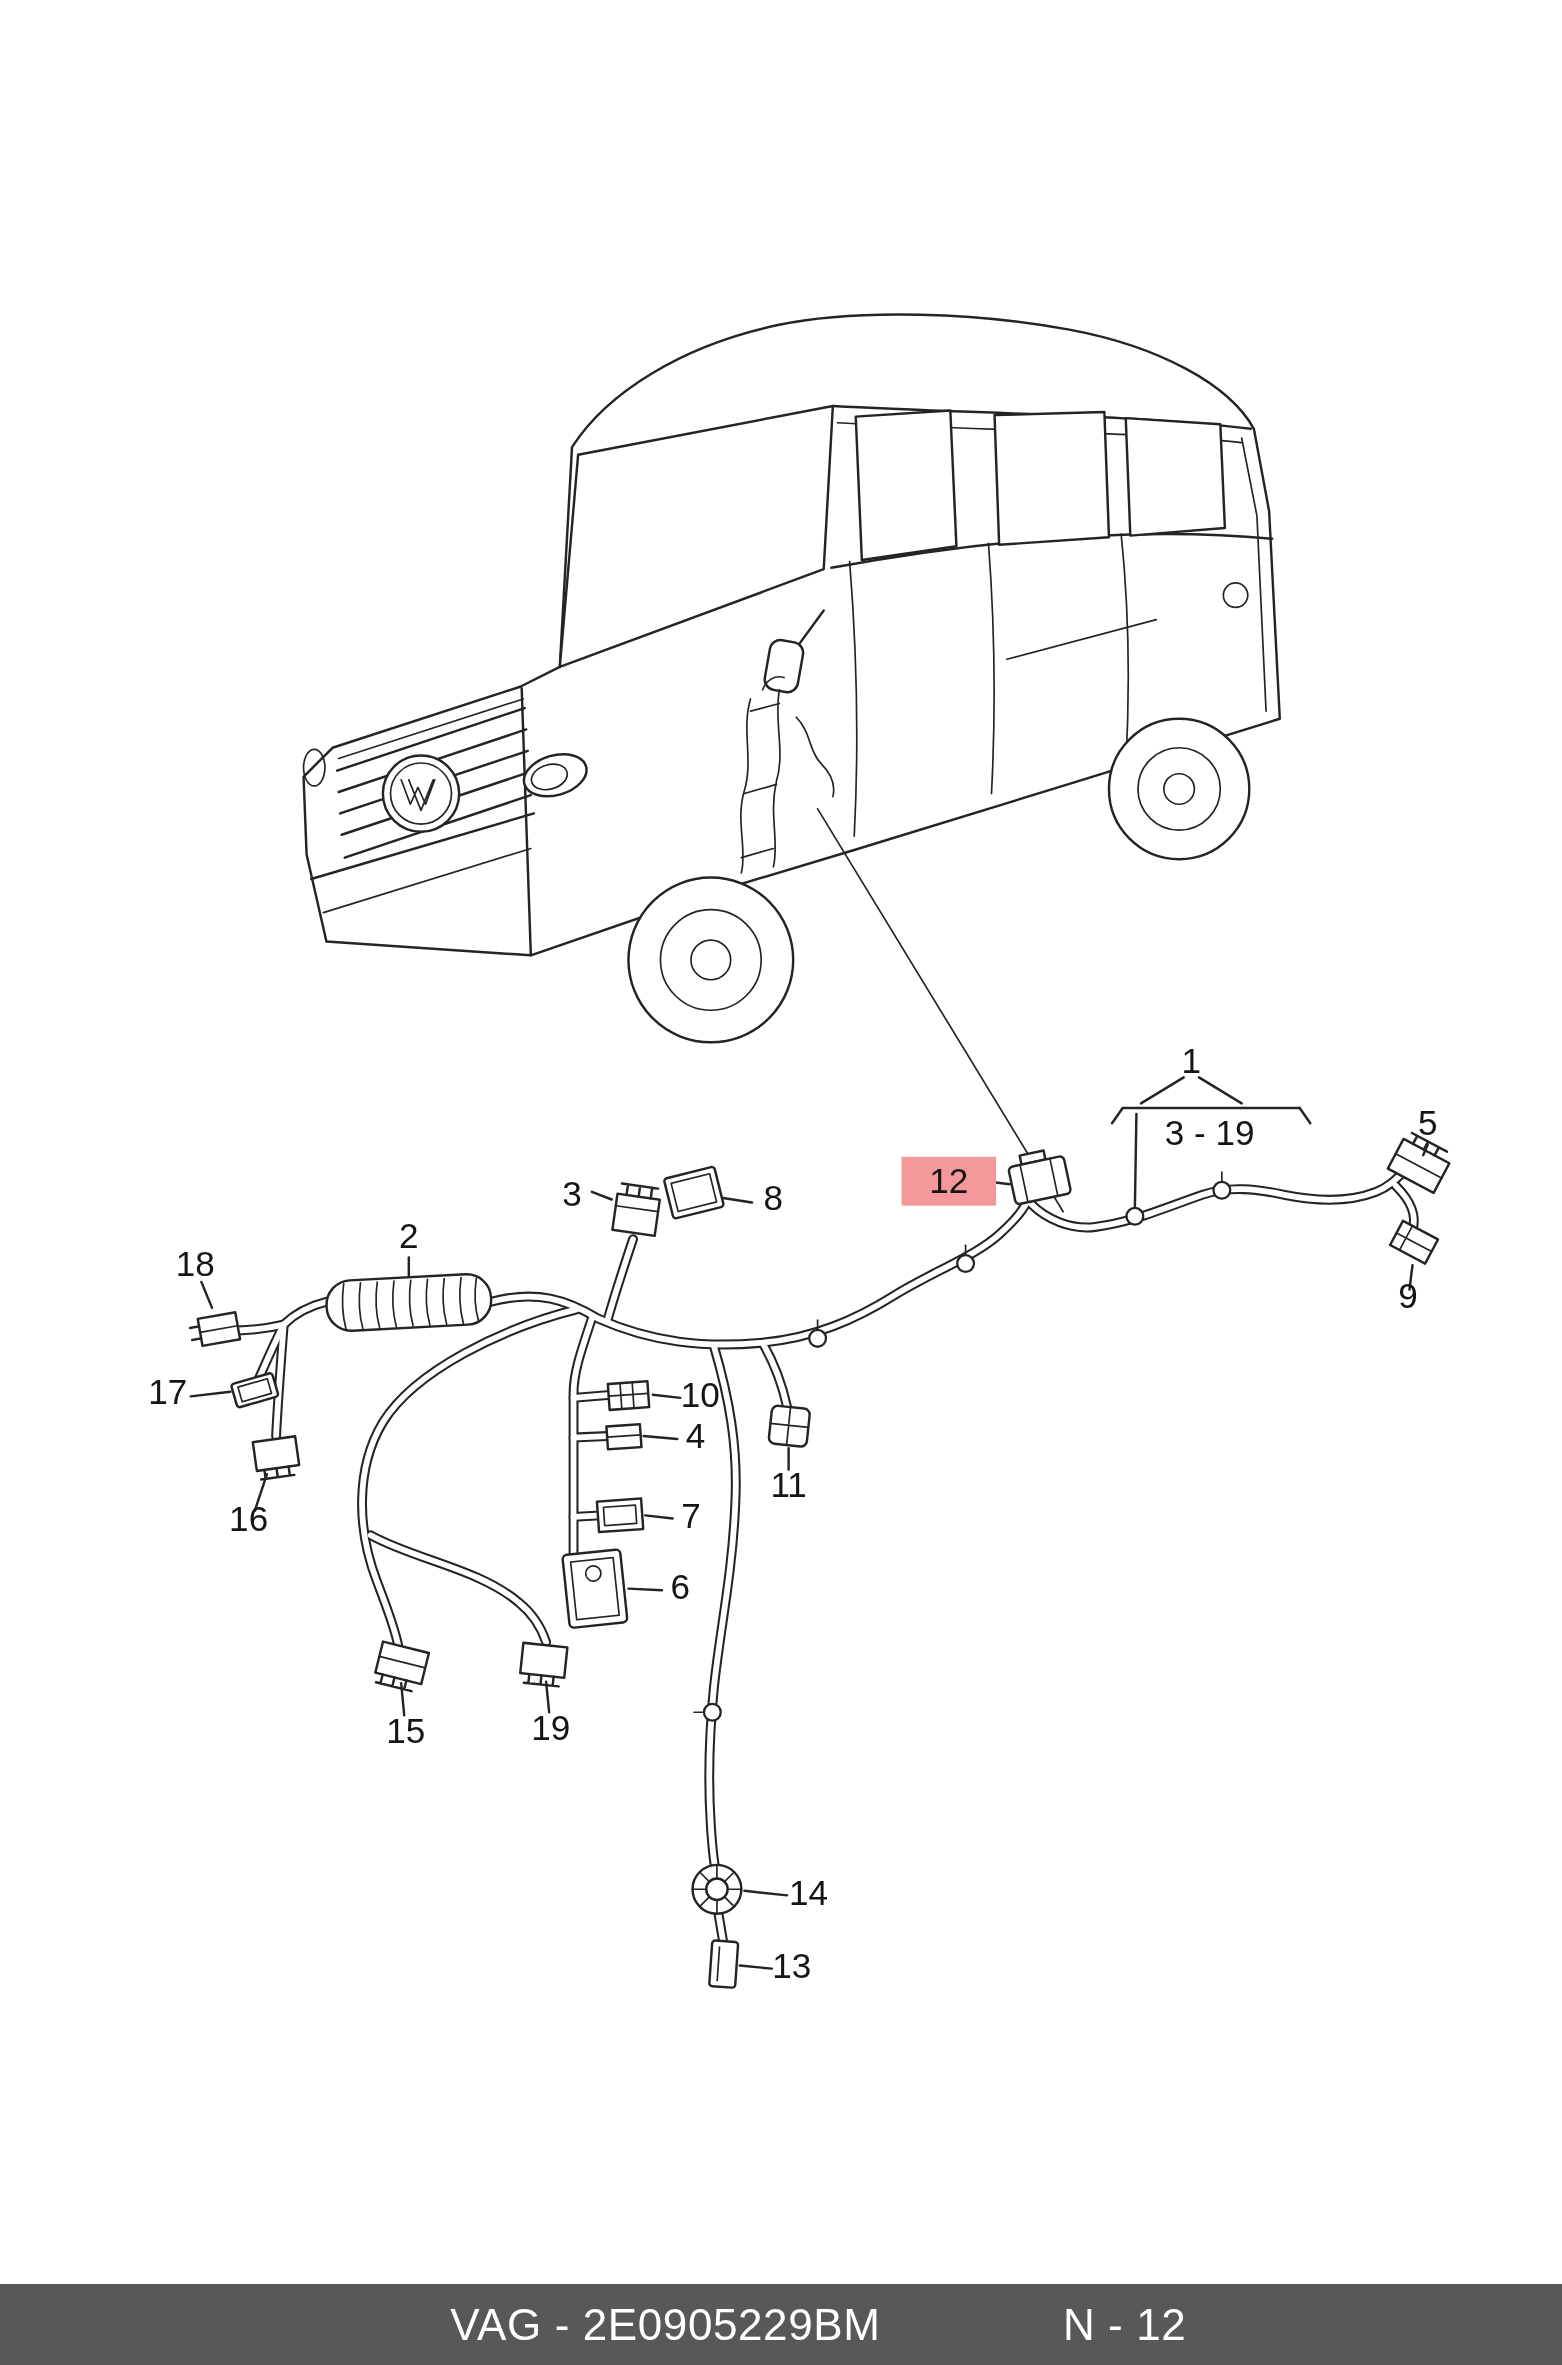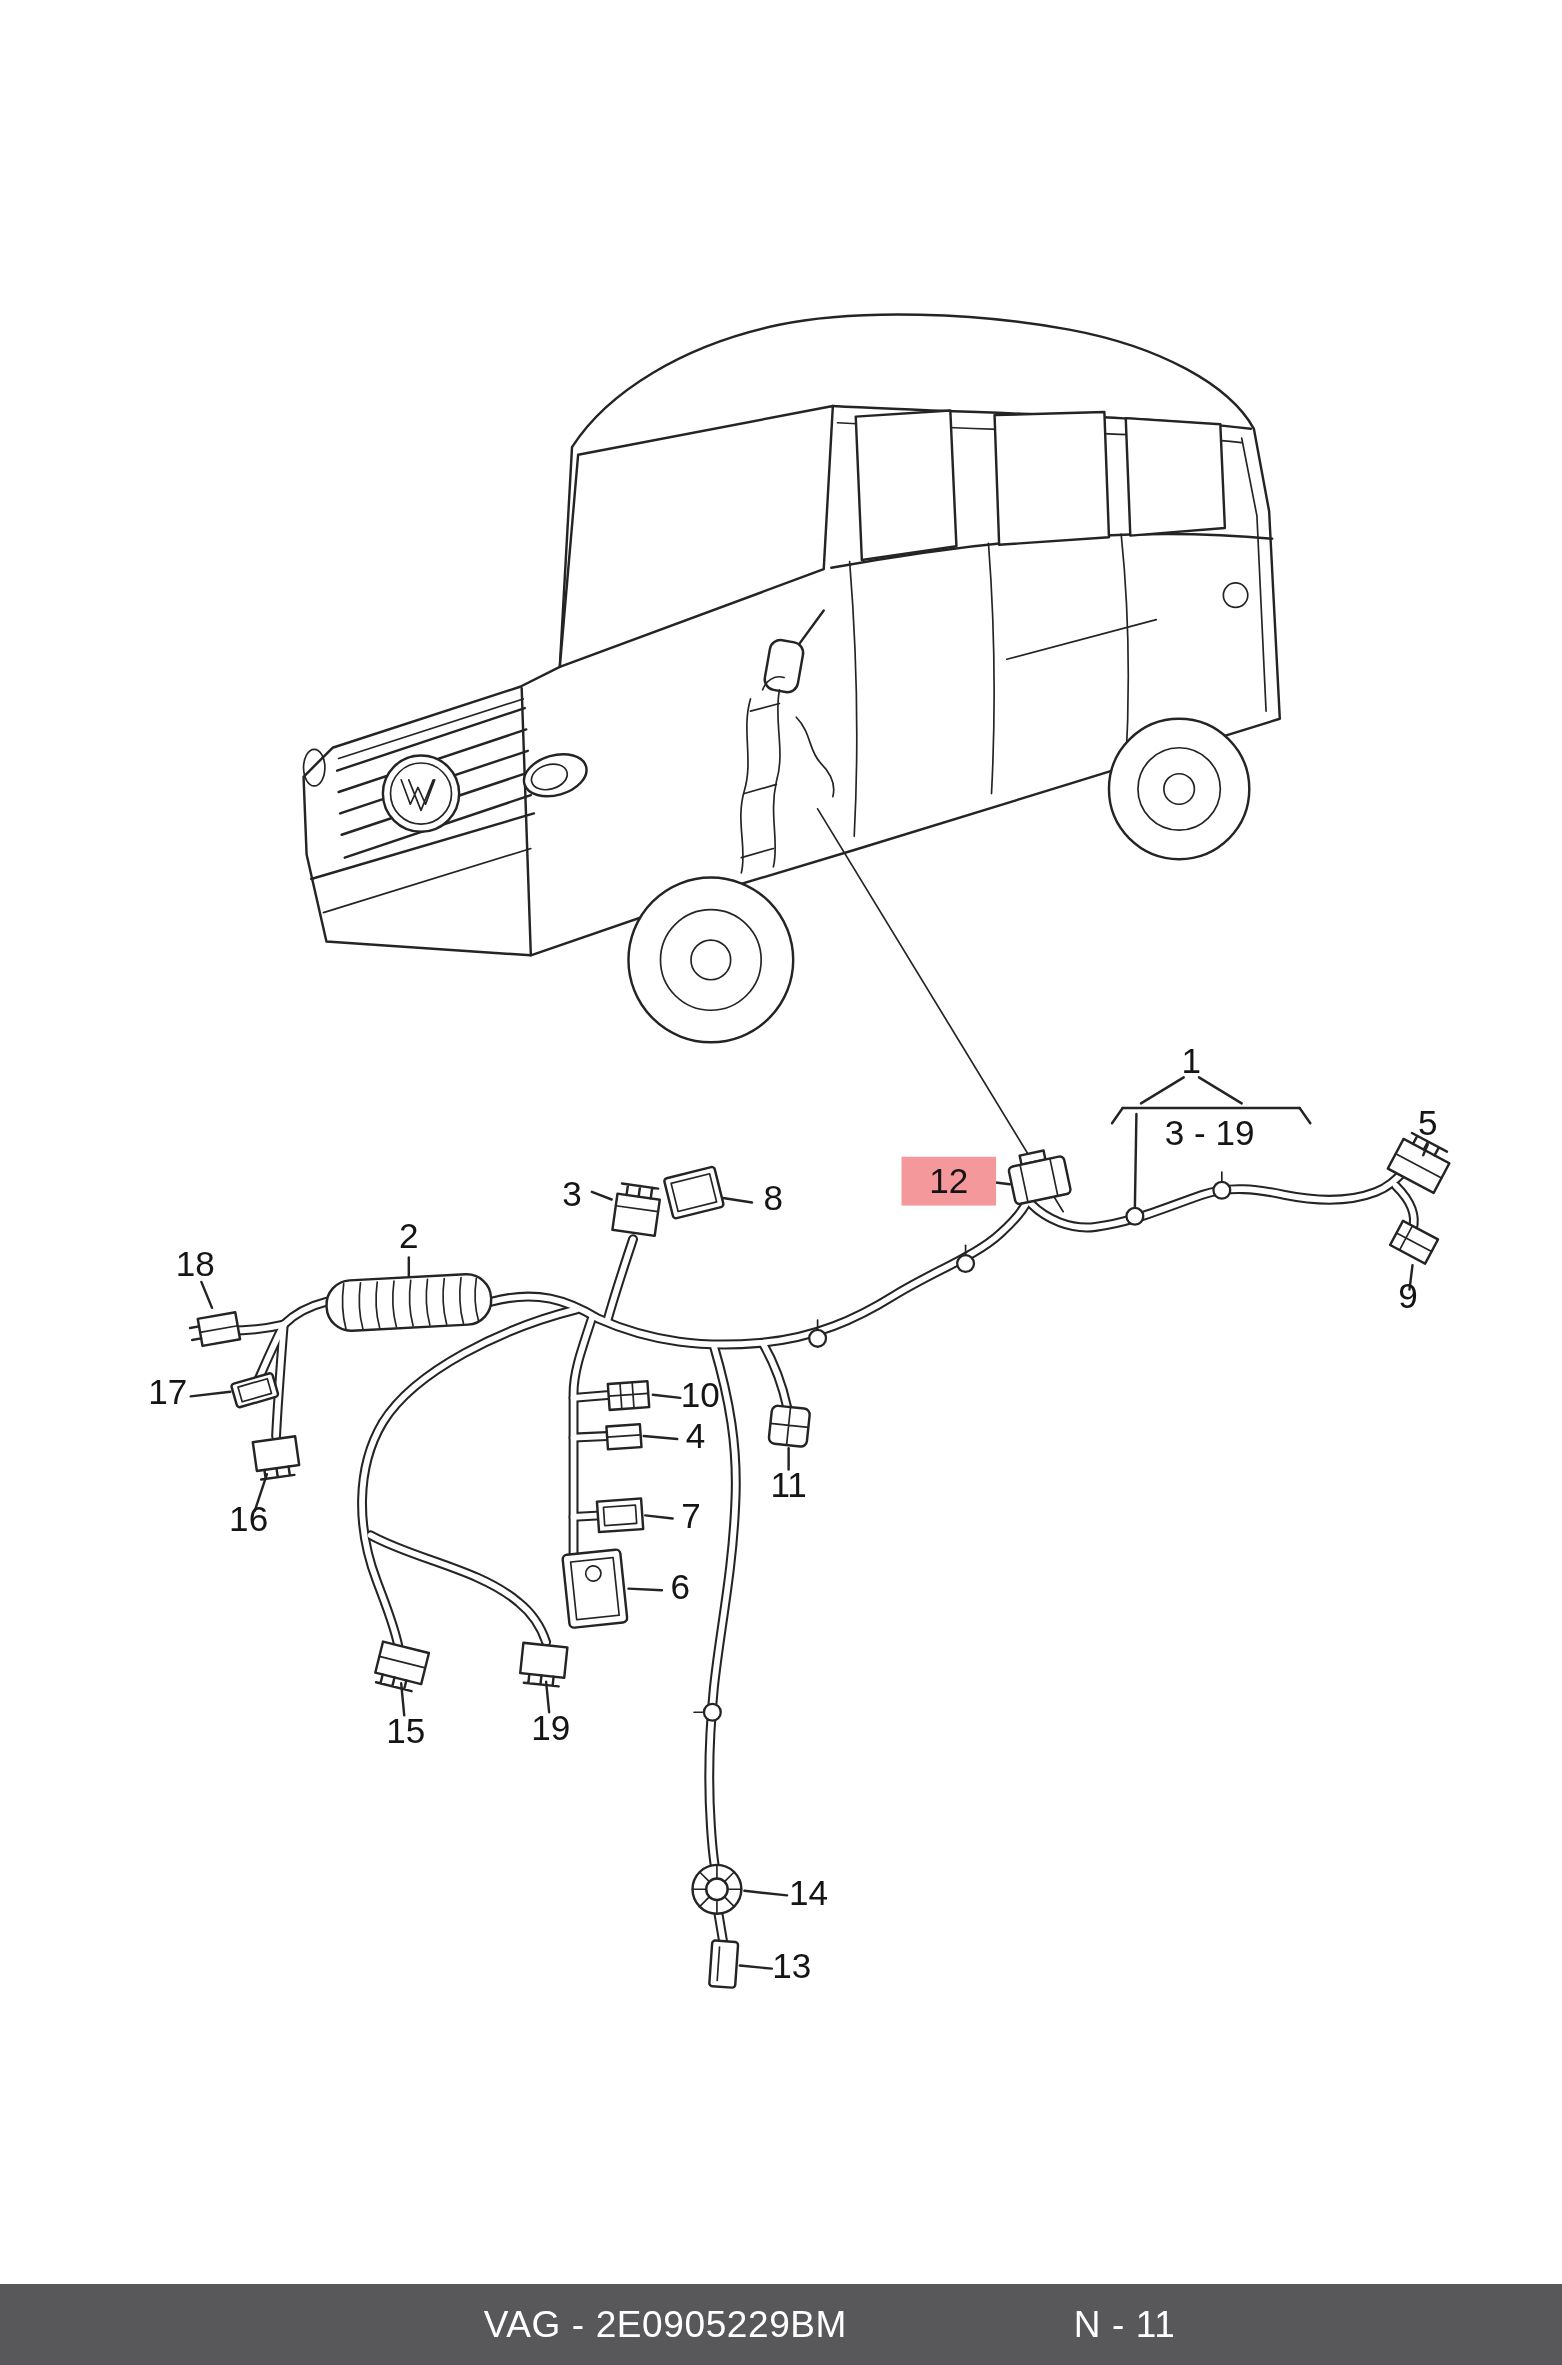--- a/index.html
+++ b/index.html
@@ -12,21 +12,21 @@
   .lnthin{fill:none;stroke:#242424;stroke-width:1.1;stroke-linecap:round;stroke-linejoin:round}
   .fillw{fill:#ffffff;stroke:#242424;stroke-width:1.6;stroke-linejoin:round}
   .cable-o{fill:none;stroke:#242424;stroke-width:6.5;stroke-linecap:round}
   .cable-i{fill:none;stroke:#ffffff;stroke-width:3.8;stroke-linecap:round}
   .clip{fill:#ffffff;stroke:#242424;stroke-width:1.5}
   .callout-label{font-family:"Liberation Sans","DejaVu Sans",sans-serif;font-size:23px;
                  fill:#151515;text-anchor:middle}
 
   .footer-bar{position:absolute;left:0;bottom:0;width:100%;height:82px;background:#58585A}
   .footer-text{position:absolute;top:50%;transform:translate(-50%,-50%);color:#ffffff;
-               font-size:37px;letter-spacing:0.6px;white-space:nowrap;
+               font-size:44px;letter-spacing:0.6px;white-space:nowrap;
                font-family:"Liberation Sans",sans-serif}
   #footer-part{left:42.6%}
   #footer-page{left:72%}
 </style>
 </head>
 <body>
 
 <div class="page">
 
   <svg class="diagram-svg" viewBox="0 0 1024 1496" preserveAspectRatio="none" xmlns="http://www.w3.org/2000/svg">
@@ -314,17 +314,17 @@
         <text x="517" y="981" class="callout-label">11</text>
         <text x="266" y="1142" class="callout-label">15</text>
         <text x="361" y="1140" class="callout-label">19</text>
         <text x="530" y="1248" class="callout-label">14</text>
         <text x="519" y="1296" class="callout-label">13</text>
       </g>
   </svg>
 
   <footer class="footer-bar">
     <span class="footer-text" id="footer-part">VAG - 2E0905229BM</span>
-    <span class="footer-text" id="footer-page">N - 11</span>
+    <span class="footer-text" id="footer-page">N - 12</span>
   </footer>
 
 </div>
 
 
 </body></html>

